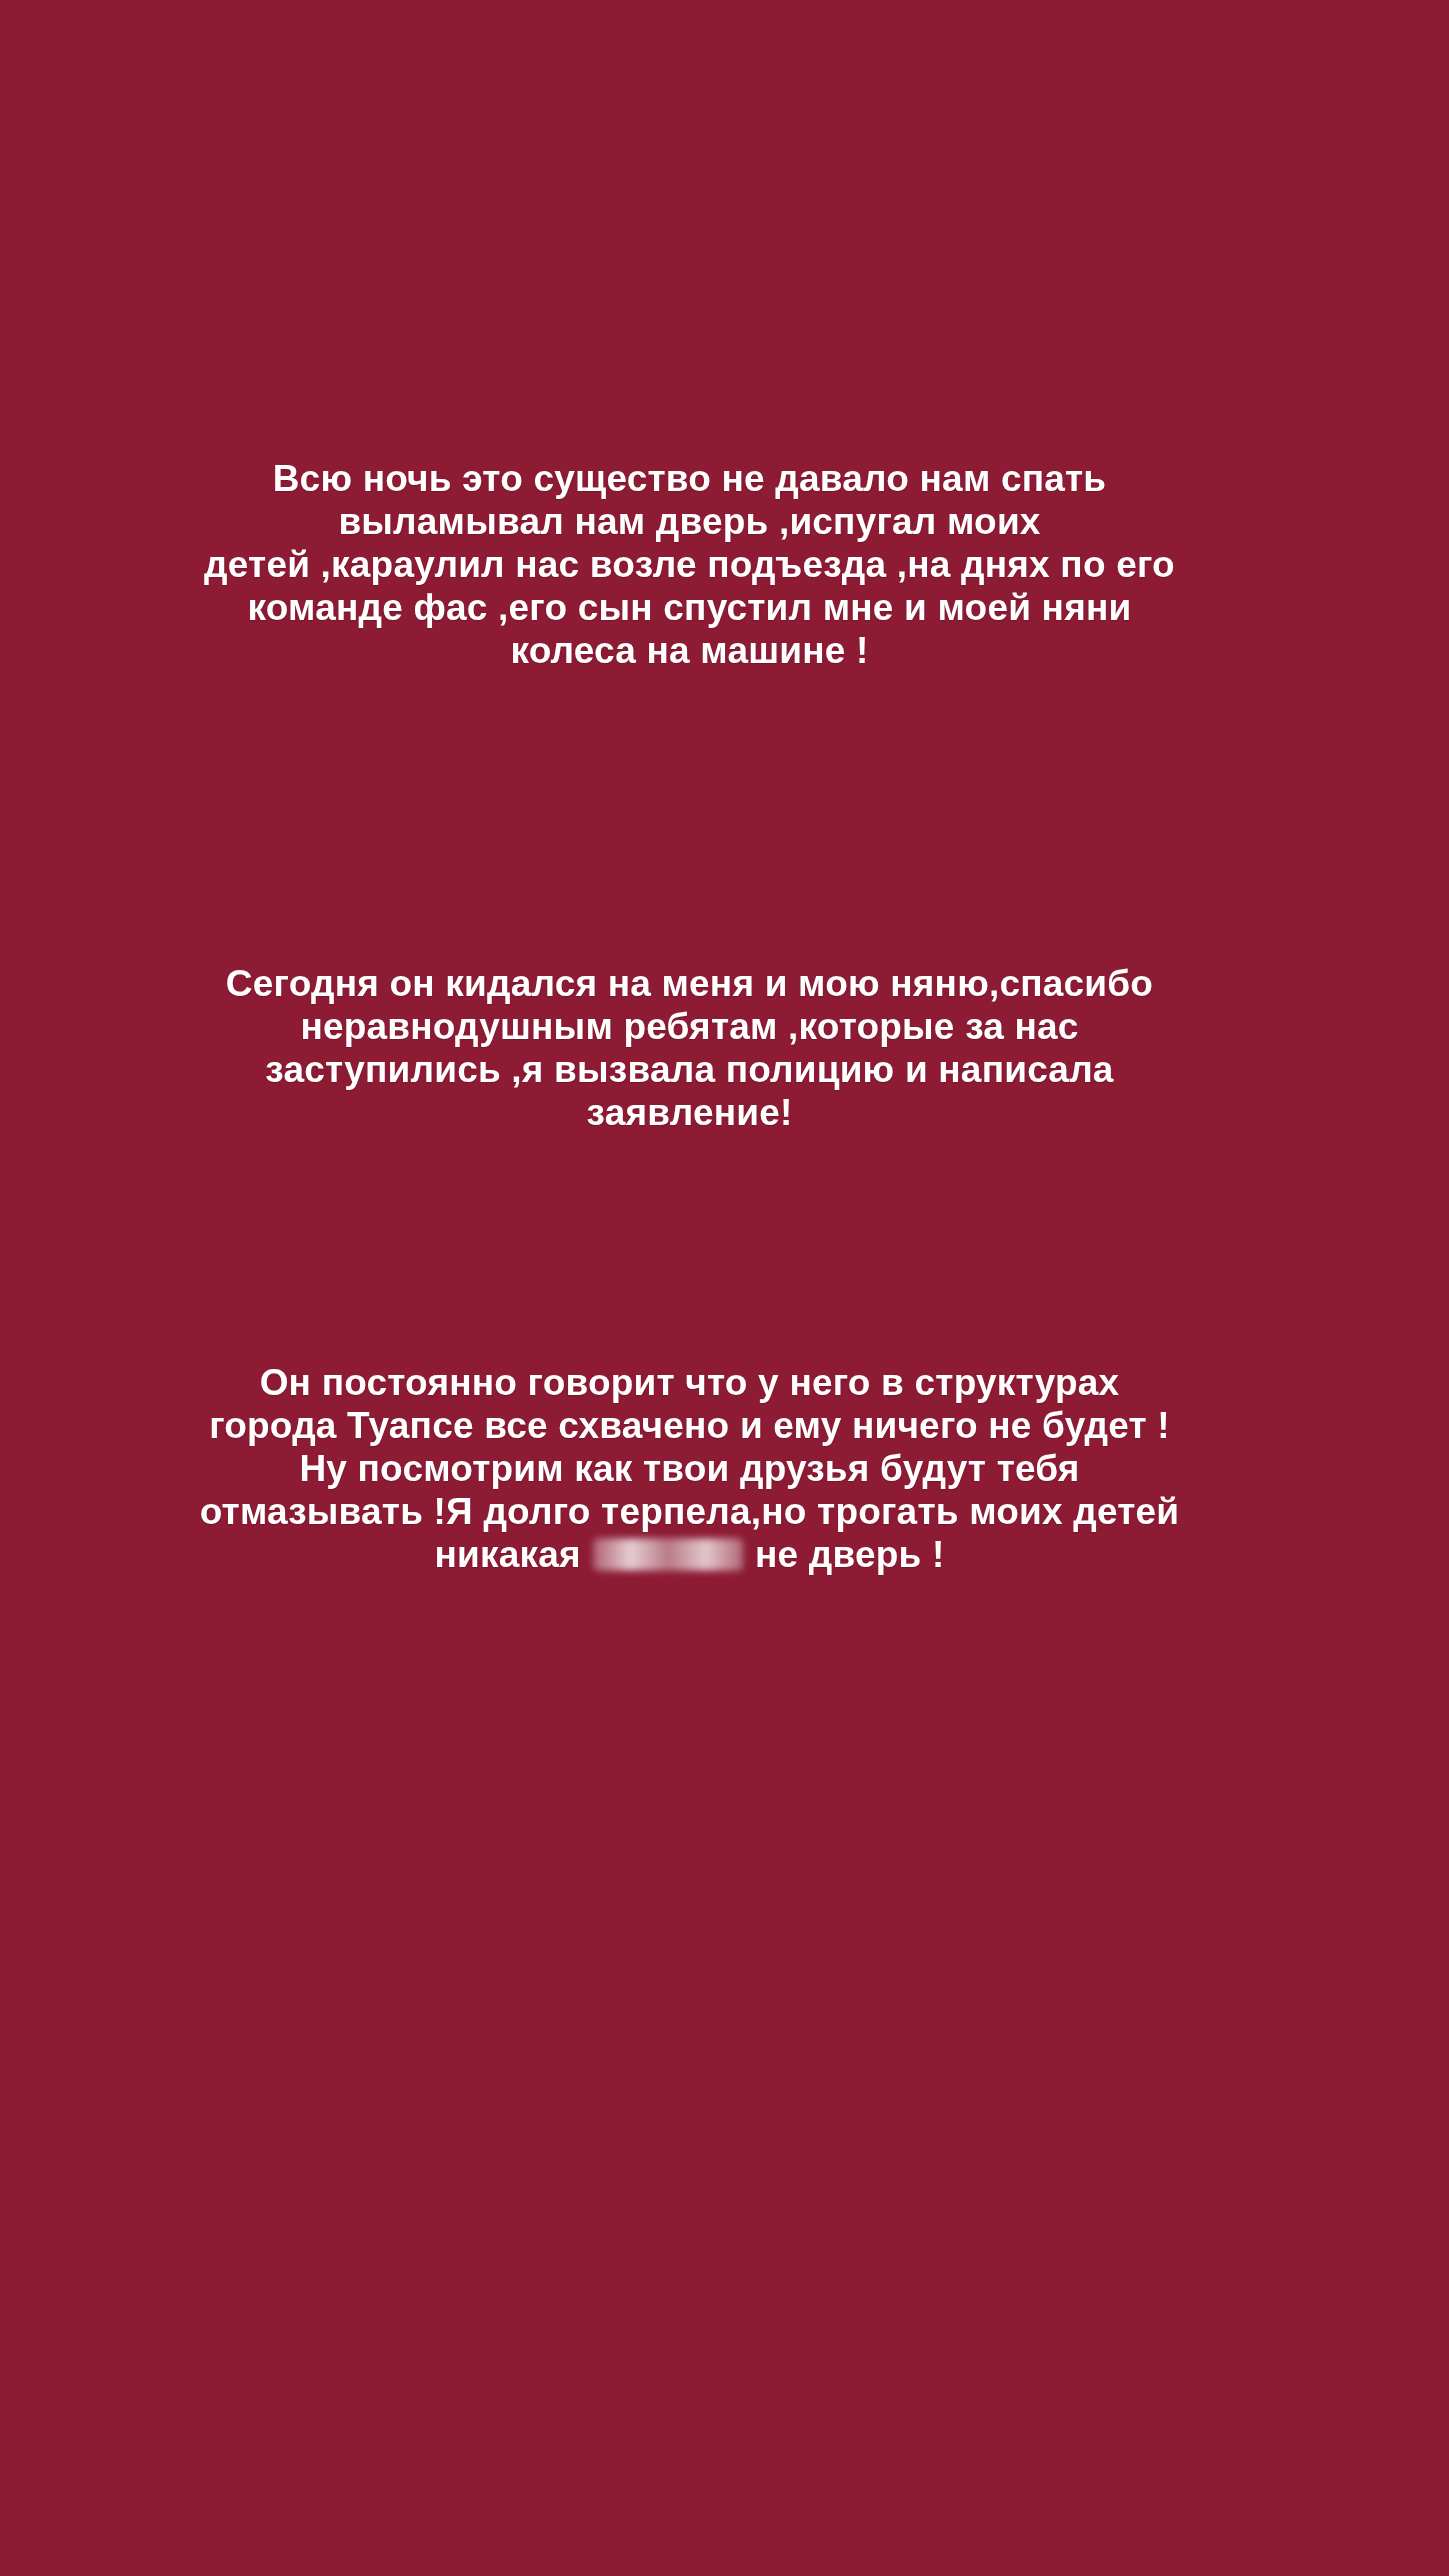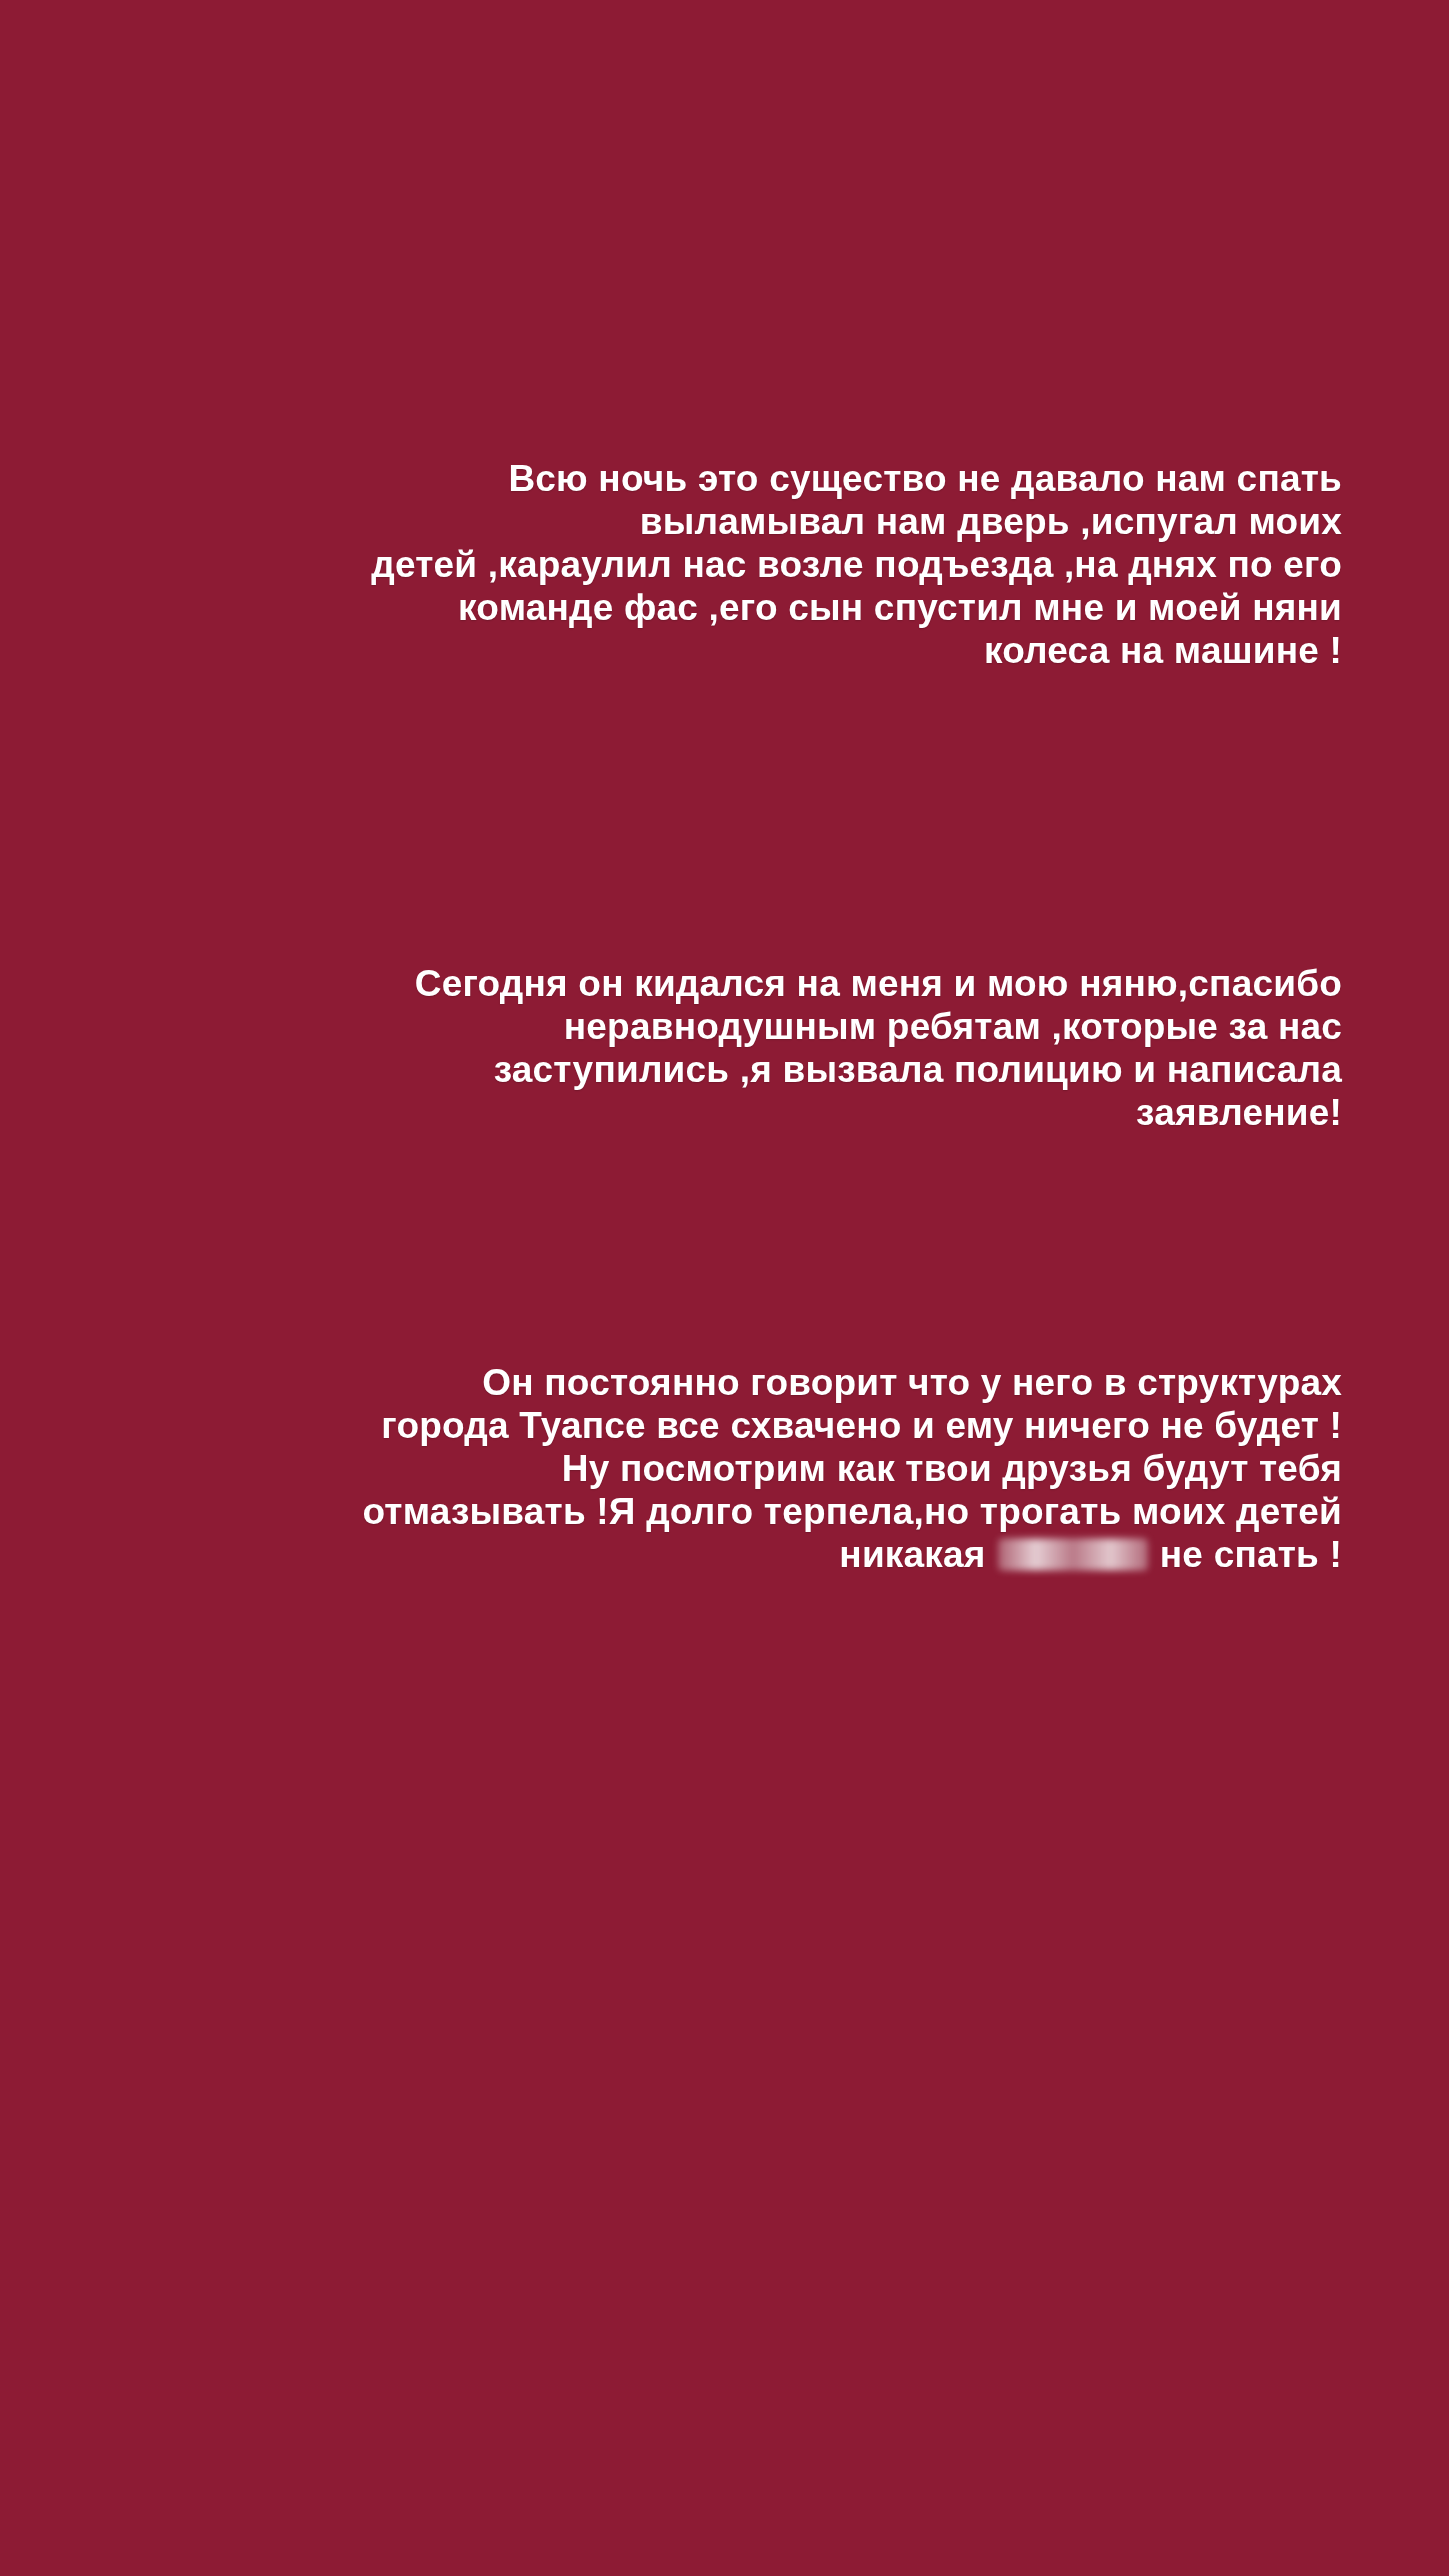--- a/index.html
+++ b/index.html
@@ -28,21 +28,21 @@
     position: absolute;
     left: 0;
     top: 0;
     width: 1449px;
   }
   .paragraph {
     position: absolute;
     width: 1379px;
     box-sizing: border-box;
     padding: 0 37px;
-    text-align: right;
+    text-align: center;
     color: #ffffff;
     font-weight: bold;
     font-size: 37px;
     line-height: 1.16;
     letter-spacing: 0.2px;
     text-shadow: 0 0.8px 1.5px rgba(0,0,0,0.18);
     white-space: pre-line;
   }
   #paragraph-1 { top: 458px; }
   #paragraph-2 { top: 963px; }
@@ -83,17 +83,17 @@
 
     <div class="paragraph" id="paragraph-2">Сегодня он кидался на меня и мою няню,спасибо
 неравнодушным ребятам ,которые за нас
 заступились ,я вызвала полицию и написала
 заявление!</div>
 
     <div class="paragraph" id="paragraph-3"><span>Он постоянно говорит что у него в структурах
 города Туапсе  все схвачено и ему ничего не будет !
 Ну посмотрим как твои друзья будут тебя
 отмазывать  !Я долго терпела,но трогать моих детей
-никакая </span><span class="censored">мразота</span><span> не спать !</span></div>
+никакая </span><span class="censored">мразота</span><span> не дверь !</span></div>
 
   </div>
 </div>
 
 
 </body></html>

